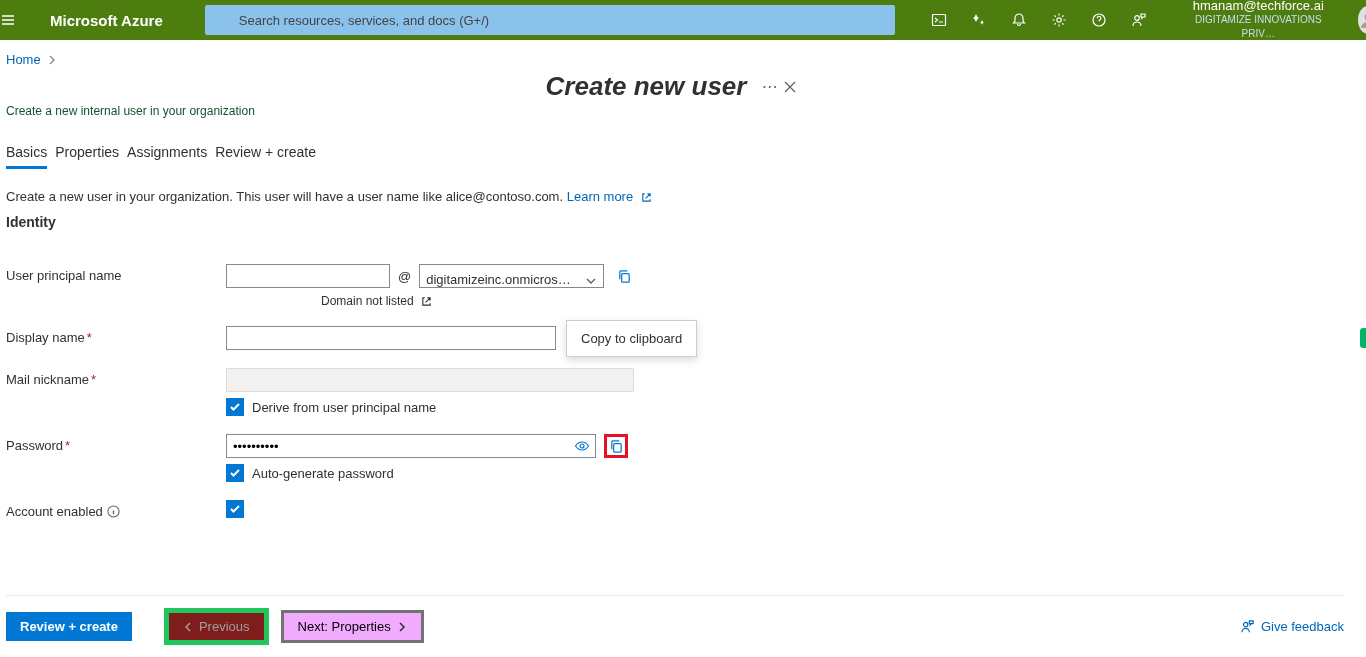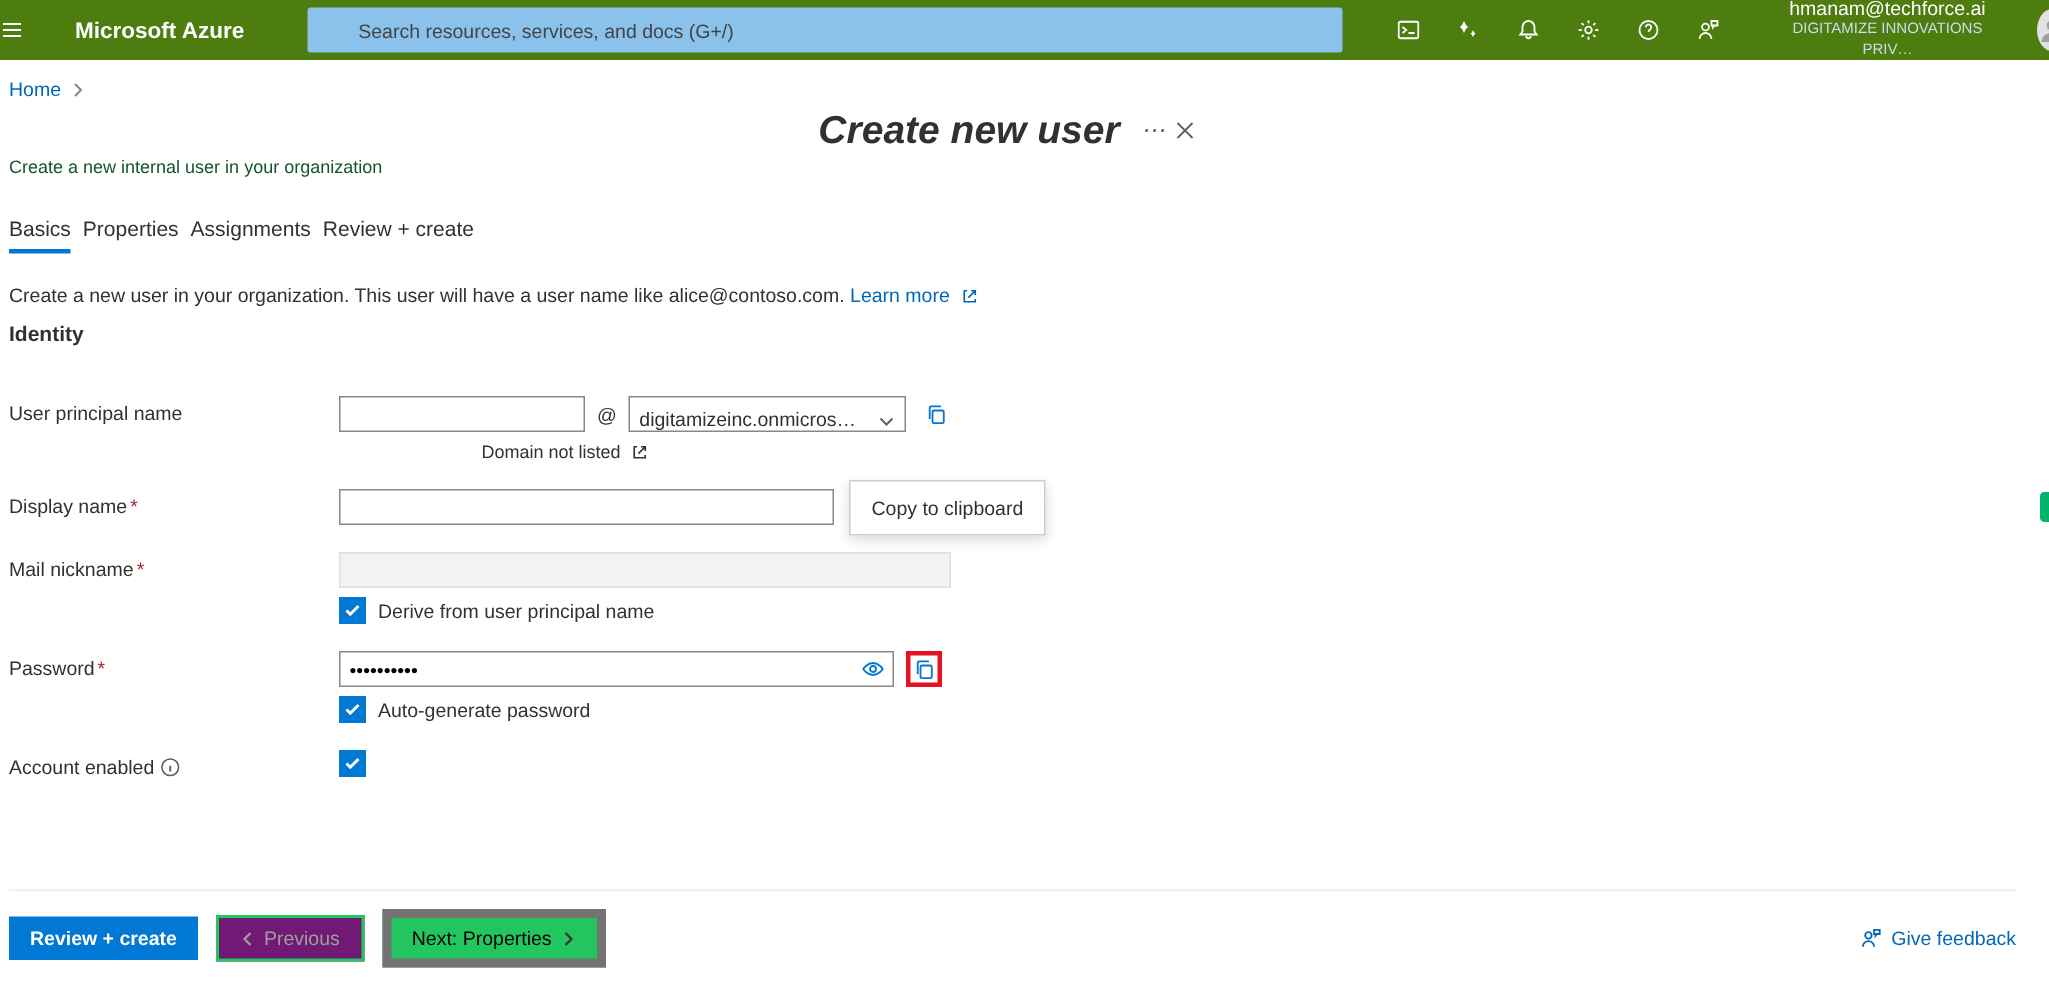--- a/index.html
+++ b/index.html
@@ -69,22 +69,22 @@
   .cb { width: 18px; height: 18px; background: #0078d4; display: flex; align-items: center; justify-content: center; cursor: pointer; }
   .cb svg { color: #fff; }
   .cblabel { font-size: 13px; }
   .infoicon { color: #605e5c; margin-left: 4px; }
 
   .tooltip-callout { position: absolute; background: #fff; border: 1px solid #ccc; box-shadow: 0 3px 8px rgba(0,0,0,0.15); padding: 10px 14px; font-size: 13px; }
 
   
   .footer { border-top: 1px solid #edebe9; padding: 12px 0; display: flex; align-items: center; gap: 12px; }
   .btn-primary { background: #0078d4; color: #fff; border: none; padding: 7px 14px; font-size: 13px; font-weight: 600; cursor: pointer; }
-  .btn-default { background: #22c55e; border: 6px solid #737373; padding: 6px 14px; font-size: 13px; cursor: pointer; display: flex; align-items: center; gap: 6px; }
-  .btn-default.disabled { background: #701a75; border: 2px solid #22c55e; color: #a19f9d; cursor: default; }
+  .btn-default { background: #f0abfc; border: 3px solid #737373; padding: 6px 14px; font-size: 13px; cursor: pointer; display: flex; align-items: center; gap: 6px; }
+  .btn-default.disabled { background: #7f1d1d; border: 5px solid #22c55e; color: #a19f9d; cursor: default; margin-left: 20px; }
   .feedback { margin-left: auto; display: flex; align-items: center; gap: 6px; color: #0067b8; cursor: pointer; font-size: 13px; }
 
   .sidegreendot { position: fixed; right: 0; top: 328px; width: 6px; height: 20px; background: #00b56a; border-radius: 3px 0 0 3px; }
 </style>
 </head>
 <body>
 
 <div class="topbar">
   <div class="hamburger">
     <svg width="16" height="16" viewBox="0 0 16 16">

